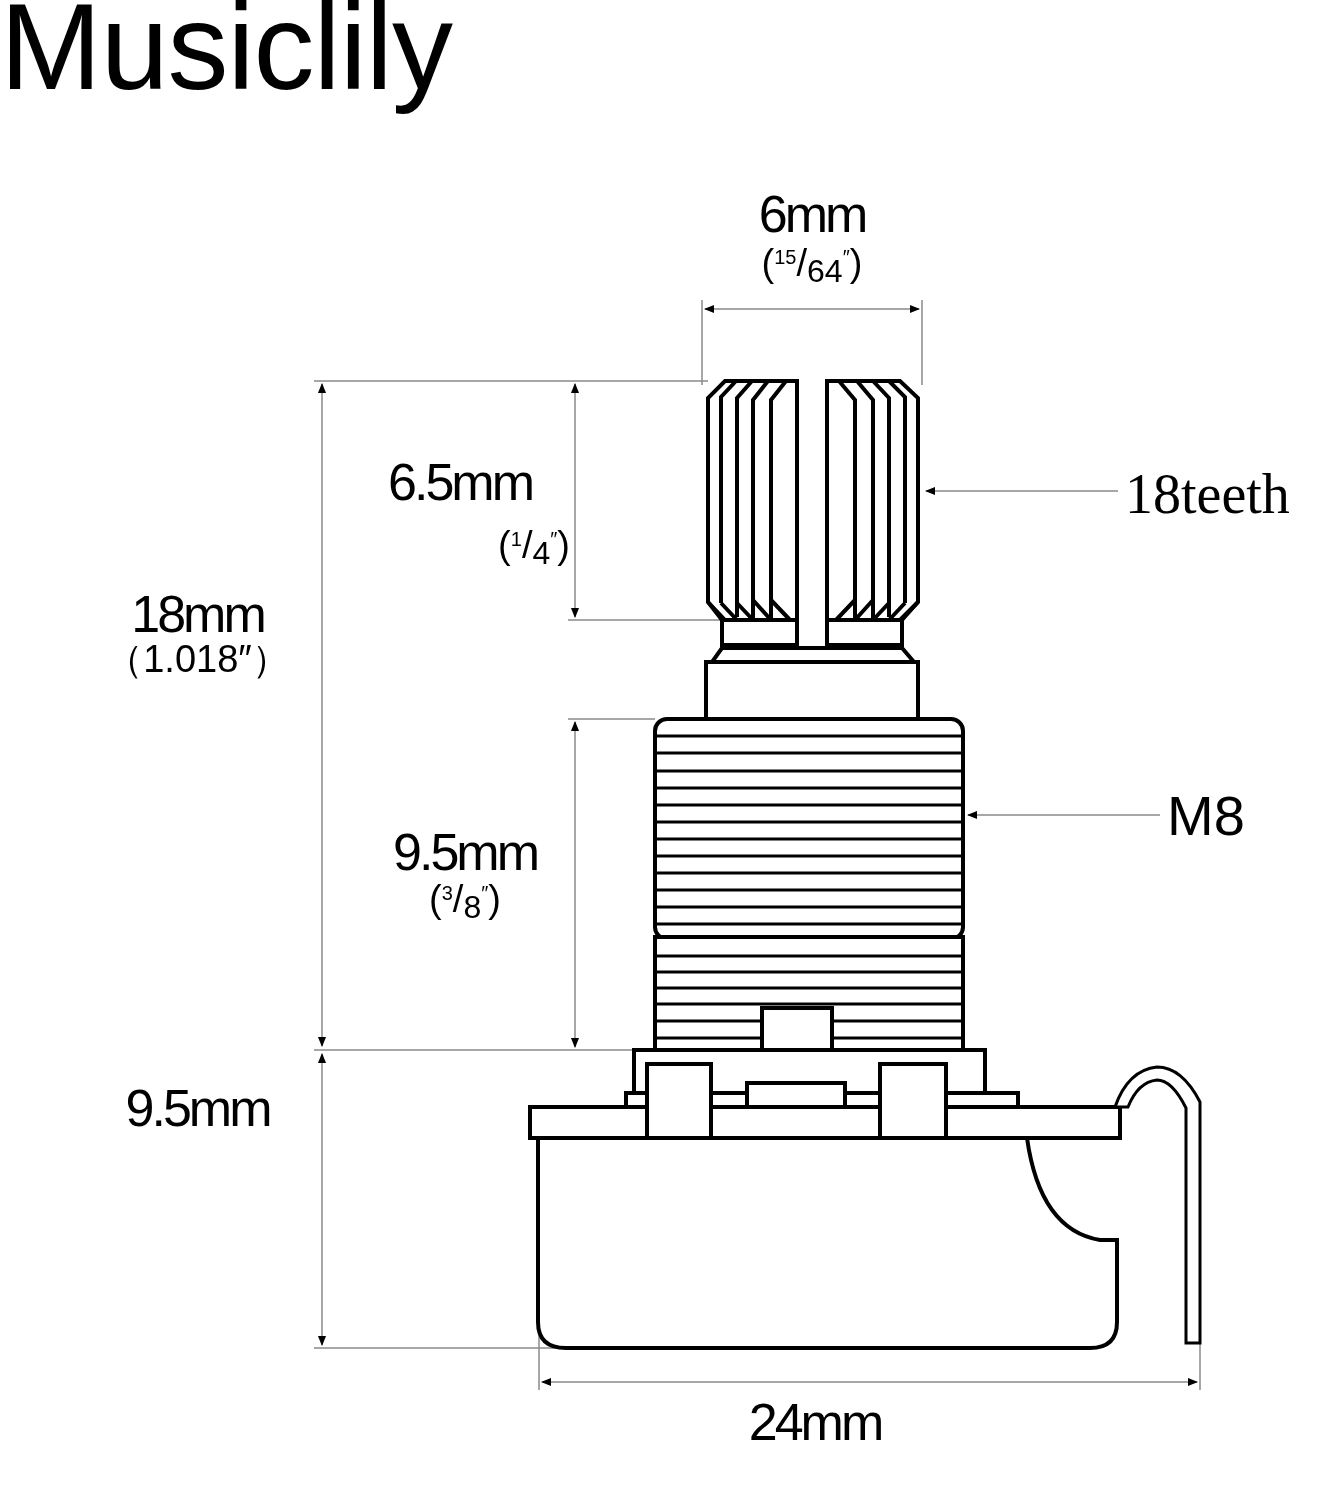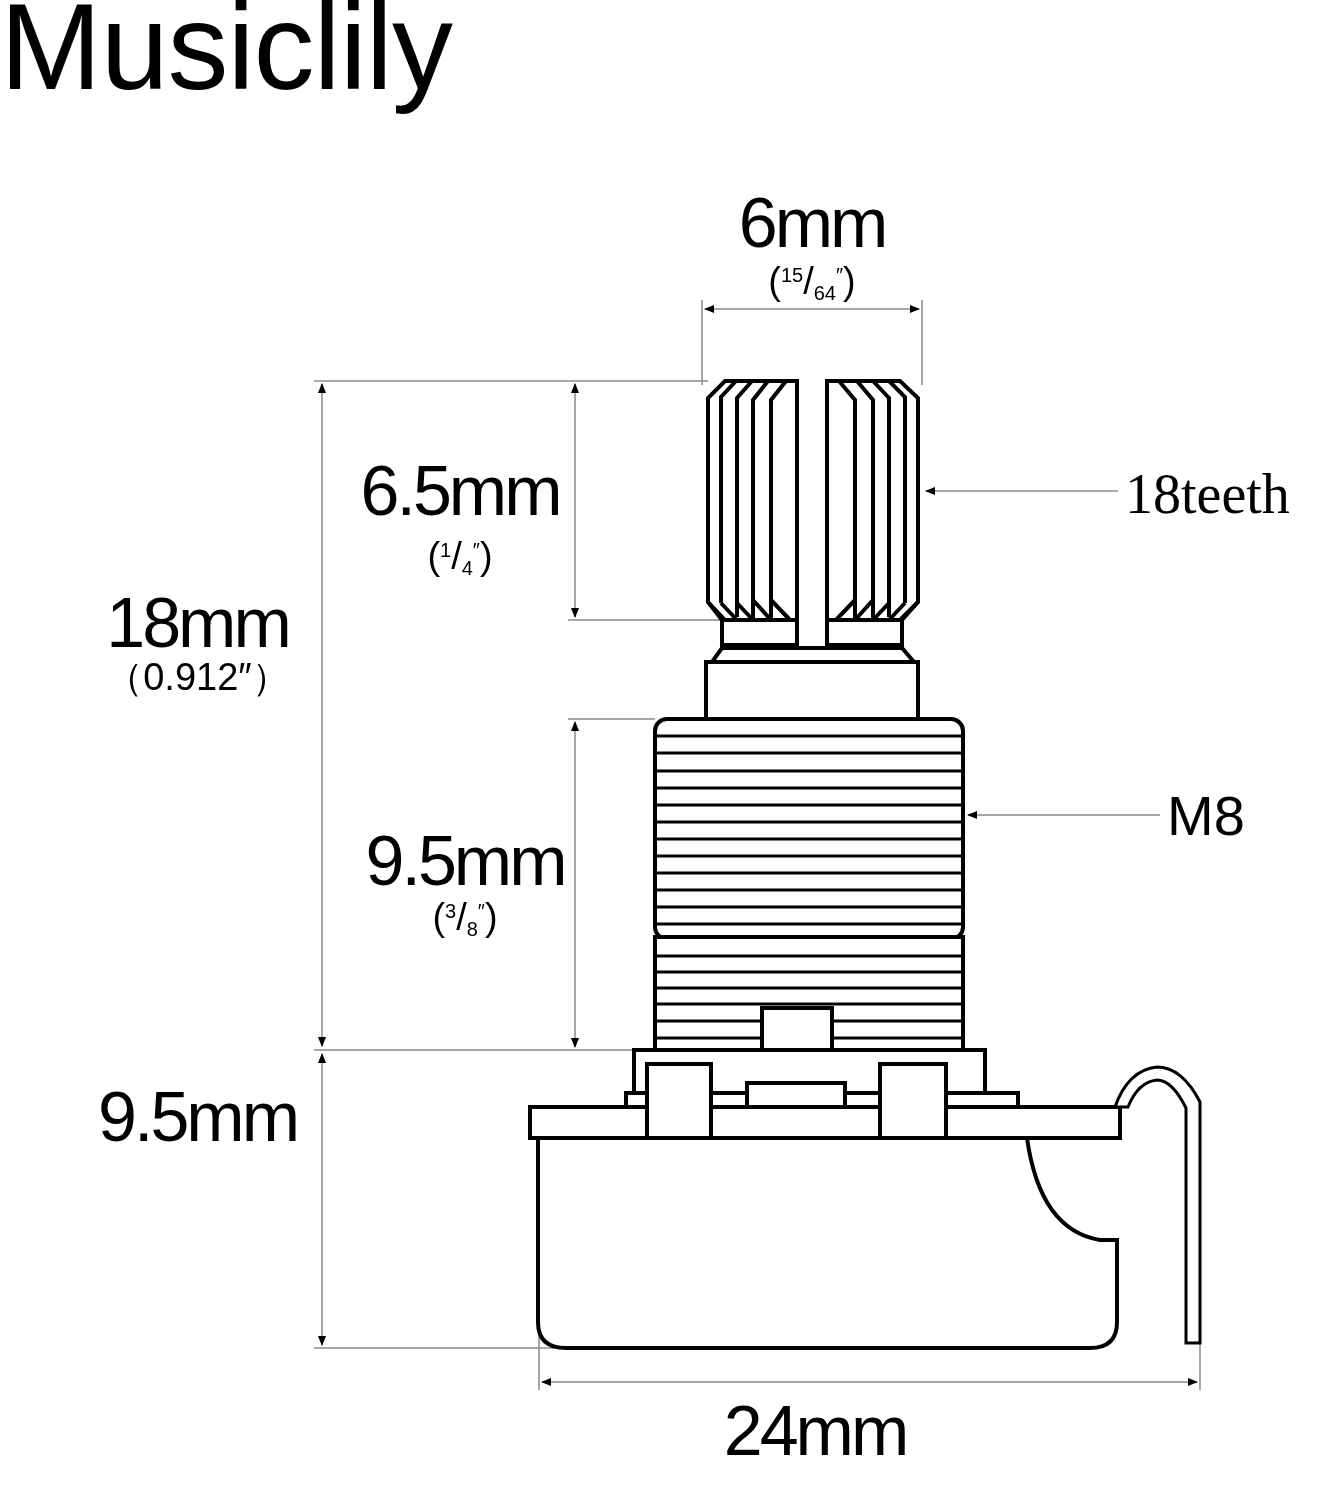--- a/index.html
+++ b/index.html
@@ -1,24 +1,24 @@
 <!DOCTYPE html>
 <html><head>
 <meta charset="utf-8">
 <style>
   html, body { margin: 0; padding: 0; background: #ffffff; }
   body { width: 1335px; height: 1500px; position: relative; overflow: hidden; font-family: "Liberation Sans", sans-serif; color: #000; }
   .brand { position: absolute; left: 0; top: -14px; font-size: 122px; line-height: 1; letter-spacing: -1px; }
   svg.drawing { position: absolute; left: 0; top: 0; }
   .lbl { position: absolute; text-align: center; line-height: 1; white-space: nowrap; }
-  .big { font-size: 70px; letter-spacing: -3px; }
+  .big { font-size: 52px; letter-spacing: -3px; }
   .sub { font-size: 38px; }
   .frac { font-size: 38px; }
   .frac sup { font-size: 20px; vertical-align: 12px; }
-  .frac sub { font-size: 20px; vertical-align: -6px; }
+  .frac sub { font-size: 32px; vertical-align: -6px; }
   .callout { font-size: 56px; }
 </style>
 </head>
 <body>
 
 <div class="brand">Musiclily</div>
 
 <svg class="drawing" width="1335" height="1500" viewBox="0 0 1335 1500" xmlns="http://www.w3.org/2000/svg">
   <defs>
     <marker id="arr" viewBox="0 0 10 10" refX="9" refY="5" markerWidth="7" markerHeight="7" orient="auto-start-reverse">
@@ -121,26 +121,26 @@
   </g>
 </svg>
 
 <div class="lbl" style="left:712px; top:188px; width:200px;">
   <div class="big">6mm</div>
   <div class="frac" style="margin-top:4px;">(<sup>15</sup>/<sub>64</sub><sup>″</sup>)</div>
 </div>
 
 <div class="lbl" style="left:350px; top:456px; width:220px;">
   <div class="big">6.5mm</div>
-  <div class="frac" style="margin-top:11px;">(<sup>1</sup>/<sub>4</sub><sup>″</sup>)</div>
+  <div class="frac" style="margin-top:18px;text-align:right;">(<sup>1</sup>/<sub>4</sub><sup>″</sup>)</div>
 </div>
 
 <div class="lbl" style="left:90px; top:588px; width:215px;">
   <div class="big">18mm</div>
-  <div class="sub">（0.912″）</div>
+  <div class="sub">（1.018″）</div>
 </div>
 
 <div class="lbl" style="left:355px; top:826px; width:220px;">
   <div class="big">9.5mm</div>
   <div class="frac" style="margin-top:2px;">(<sup>3</sup>/<sub>8</sub><sup>″</sup>)</div>
 </div>
 
 <div class="lbl" style="left:90px; top:1082px; width:215px;">
   <div class="big">9.5mm</div>
 </div>

